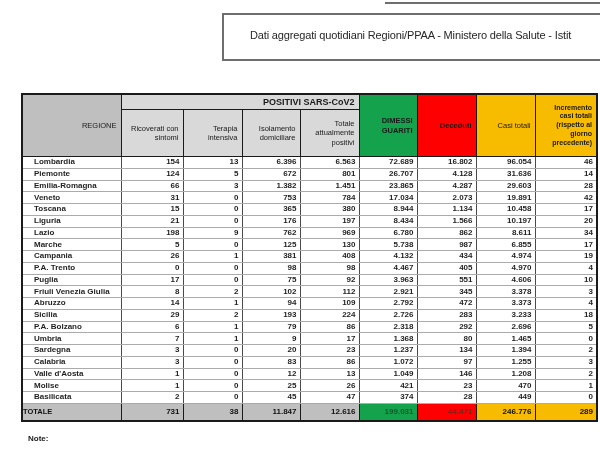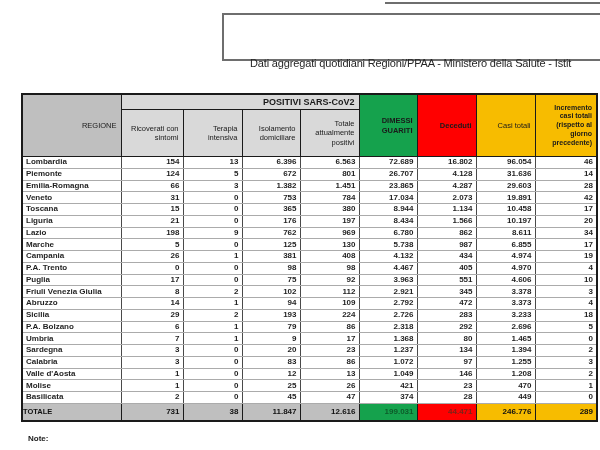--- a/index.html
+++ b/index.html
@@ -16,21 +16,21 @@
   .header-box{
     position:absolute;left:222px;top:13px;width:382px;height:48px;
     border-top:2px solid #6e6e6e;border-bottom:2px solid #6e6e6e;border-left:2px solid #6e6e6e;
     box-sizing:border-box;
   }
   .header-line1{
     position:absolute;left:146px;top:6px;white-space:nowrap;
     font-size:11px;color:#262626;letter-spacing:-0.1px;
   }
   .header-line2{
-    position:absolute;left:26px;top:42px;white-space:nowrap;
+    position:absolute;left:26px;top:14px;white-space:nowrap;
     font-size:11px;color:#262626;letter-spacing:-0.15px;
   }
   table.covid{
     position:absolute;left:21px;top:93px;
     border-collapse:collapse;table-layout:fixed;
     border:2px solid #1a1a1a;
   }
   table.covid th{
     border:1px solid #1a1a1a;
     padding:0 4px;text-align:right;vertical-align:middle;
@@ -44,21 +44,21 @@
   .col-red{background:var(--red);color:var(--red-text);font-weight:bold;font-size:7.5px;}
   .col-yellow{background:var(--yellow);color:#1a1a1a;font-weight:normal;font-size:7.5px;}
   .col-yellow.small{font-weight:600;font-size:7px;line-height:1.25;}
   table.covid tbody td{
     height:11.76px;box-sizing:border-box;
     border-left:1px solid #4a4a4a;border-right:1px solid #4a4a4a;
     border-top:1px solid #ababab;border-bottom:1px solid #ababab;
     font-size:8px;font-weight:600;color:#1f1f1f;
     padding:0;line-height:1;overflow:hidden;white-space:nowrap;
   }
-  table.covid tbody td.region{text-align:left;padding-left:3px;}
+  table.covid tbody td.region{text-align:left;padding-left:11px;}
   table.covid tbody td.num{text-align:right;padding-right:3px;}
   table.covid tfoot td{
     height:18px;box-sizing:border-box;
     background:var(--header-gray);
     border:1px solid #1a1a1a;
     font-size:8px;font-weight:bold;color:#111;
     padding:0;line-height:1;white-space:nowrap;
   }
   table.covid tfoot td.label{font-size:7.5px;}
   table.covid tfoot td.num{text-align:right;padding-right:3px;}

